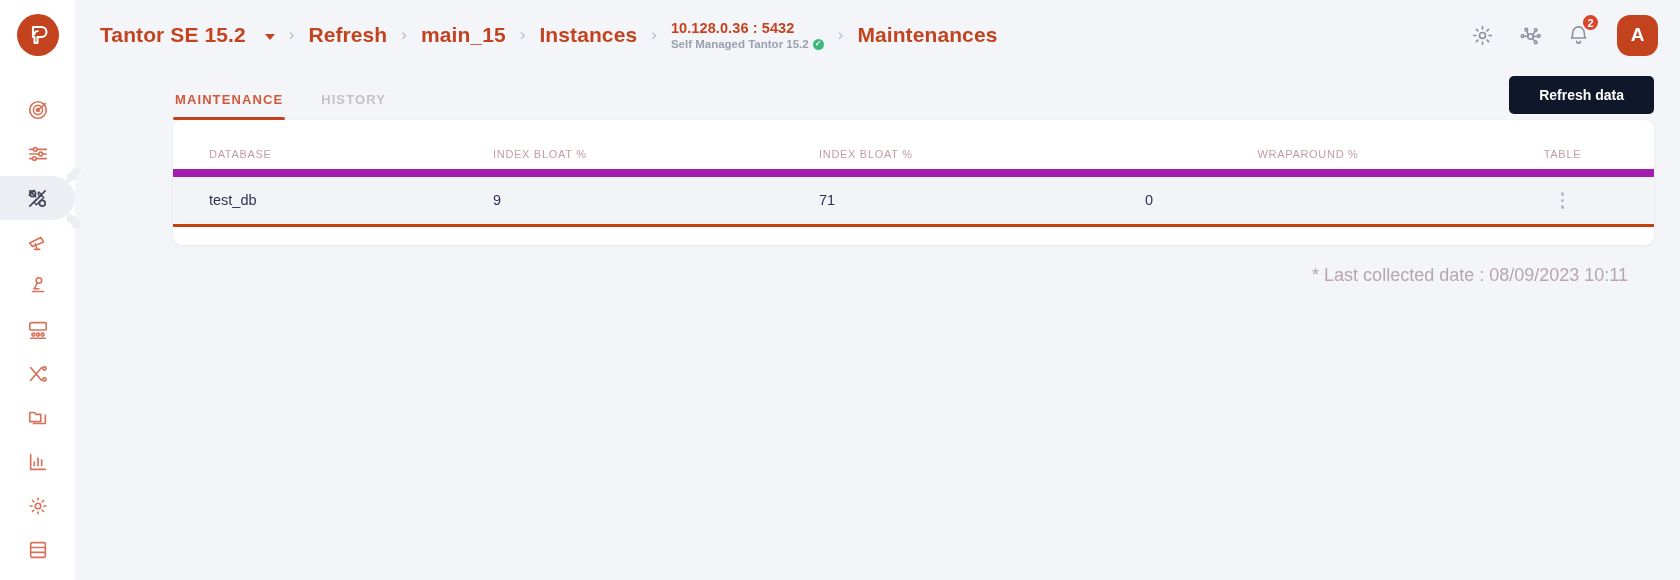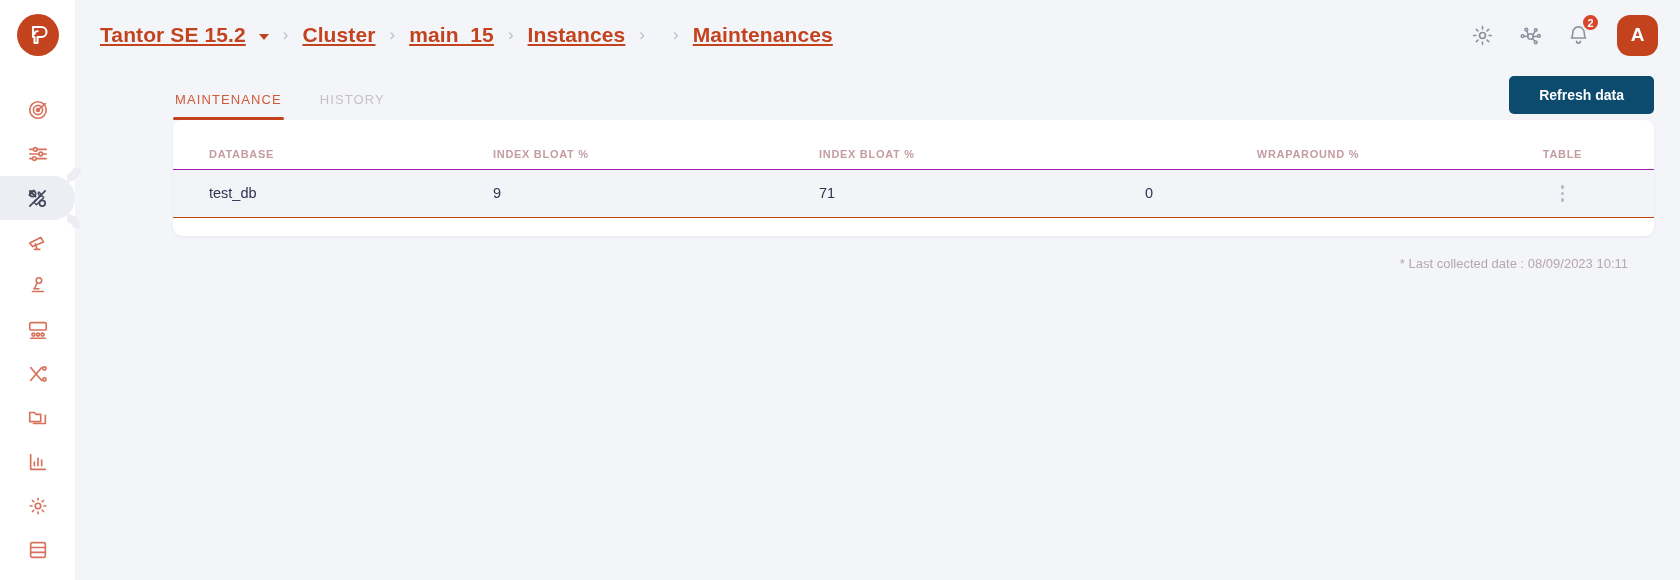--- a/index.html
+++ b/index.html
@@ -62,23 +62,22 @@
     background: #f4f5f9;
     display: flex; align-items: center;
     padding-left: 25px; padding-right: 22px;
   }
   .crumbs { display: flex; align-items: center; flex: 1 1 auto; }
   .crumb {
     color: #c4431f;
     font-size: 21px;
     font-weight: 700;
     letter-spacing: .1px;
-    display: flex; align-items: center; gap: 13px;
+    display: flex; align-items: center; gap: 19px;
     cursor: pointer;
-    text-decoration: underline;
   }
   .caret { width: 0; height: 0; border-left: 5px solid transparent; border-right: 5px solid transparent; border-top: 6px solid #c4431f; margin-top: 3px; }
   .sep { color: #b9bcca; font-size: 17px; margin: 0 14px; user-select: none; }
   .crumb-host { display: flex; flex-direction: column; justify-content: center; line-height: 1.25; }
   .crumb-host .host {
     color: #c4431f; font-size: 14.5px; font-weight: 700; letter-spacing: .1px;
   }
   .crumb-host .sub {
     color: #9aa0ae; font-size: 11.5px; font-weight: 600;
     display: flex; align-items: center; gap: 4px;
@@ -109,71 +108,71 @@
 
   
   .tabsrow {
     height: 50px; flex: 0 0 50px;
     display: flex; align-items: center;
     padding: 0 26px 0 98px;
     position: relative;
   }
   .tabs { display: flex; align-items: flex-end; height: 50px; }
   .tab {
-    font-size: 13px; font-weight: 400; letter-spacing: 1.1px;
+    font-size: 13px; font-weight: 700; letter-spacing: 1.1px;
     color: #c6c1c4; padding: 0 2px 13px 2px; margin-right: 34px;
     cursor: pointer; position: relative;
   }
   .tab.active { color: #d0593a; }
   .tab.active::after {
     content: ""; position: absolute; left: 0; right: 0; bottom: 0;
     height: 3px; background: #c4431f; border-radius: 2px;
   }
   .spacer { flex: 1 1 auto; }
   .btn-primary {
-    background: #0c4a6e; color: #fff;
+    background: #0f172a; color: #fff;
     font-size: 14px; font-weight: 700;
     border: none; border-radius: 5px;
     padding: 11px 30px; cursor: pointer;
     white-space: nowrap;
   }
 
   
   .content { flex: 1 1 auto; padding: 0 26px 0 98px; }
   .card {
     background: #fff;
     border-radius: 9px;
     box-shadow: 0 1px 3px rgba(40,44,63,.07);
     padding: 22px 0 18px 0;
   }
   table { width: 100%; border-collapse: collapse; table-layout: fixed; }
   th {
     text-align: left;
-    font-size: 11px; font-weight: 700; letter-spacing: .7px;
+    font-size: 11px; font-weight: 400; letter-spacing: .7px;
     color: #c49ca2;
     padding: 6px 0 9px 0;
-    border-bottom: 1px solid #a21caf;
+    border-bottom: 8px solid #a21caf;
   }
   th.c1 { padding-left: 36px; width: 320px; }
   th.c2 { width: 326px; }
   th.c3 { width: 326px; }
   th.c4 { width: 326px; text-align: center; }
   th.c5 { text-align: center; }
   td {
     font-size: 14.5px; color: #2f3350;
-    padding: 15px 0; border-bottom: 1px solid #c2410c;
+    padding: 15px 0; border-bottom: 3px solid #c2410c;
     vertical-align: middle;
   }
   td.c1 { padding-left: 36px; }
   tr.row-hl td { background: #f2f4f8; }
   .dots { display: flex; flex-direction: column; align-items: center; gap: 3px; cursor: pointer; }
   .dots i { width: 3.5px; height: 3.5px; border-radius: 50%; background: #b6bac7; display: block; }
   .footnote {
     text-align: right;
-    font-size: 13px; color: #b6a7ab;
+    font-size: 18px; color: #b6a7ab;
     padding: 20px 26px 0 0;
   }
 </style>
 </head>
 <body>
 
 <div class="app">
 
   <aside class="sidebar">
     <div class="logo-wrap">
@@ -312,29 +311,36 @@
 
     <header class="topbar">
       <div class="crumbs">
 
         <div class="crumb">
           <span>Tantor SE 15.2</span>
           <span class="caret"></span>
         </div>
         <span class="sep">›</span>
 
-        <div class="crumb">Cluster</div>
+        <div class="crumb">Refresh</div>
         <span class="sep">›</span>
 
         <div class="crumb">main_15</div>
         <span class="sep">›</span>
 
         <div class="crumb">Instances</div>
         <span class="sep">›</span>
 
+        <div class="crumb-host">
+          <span class="host">10.128.0.36 : 5432</span>
+          <span class="sub">
+            <span>Self Managed Tantor 15.2</span>
+            <span class="check-badge">✓</span>
+          </span>
+        </div>
         <span class="sep">›</span>
 
         <div class="crumb">Maintenances</div>
       </div>
 
       <div class="top-actions">
         <div class="icon-btn">
           <svg width="23" height="23" viewBox="0 0 24 24" fill="none" stroke="#8d919f" stroke-width="1.7" stroke-linecap="round" stroke-linejoin="round">
             <circle cx="12" cy="12" r="3.1"></circle>
             <path d="M12 2.8v2.3M12 18.9v2.3M2.8 12h2.3M18.9 12h2.3M5.6 5.6l1.6 1.6M16.8 16.8l1.6 1.6M18.4 5.6l-1.6 1.6M7.2 16.8l-1.6 1.6"></path>

